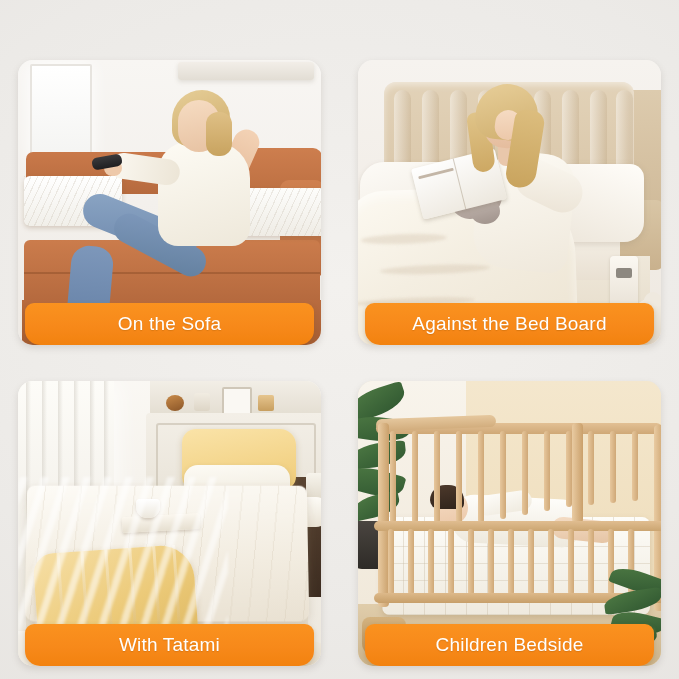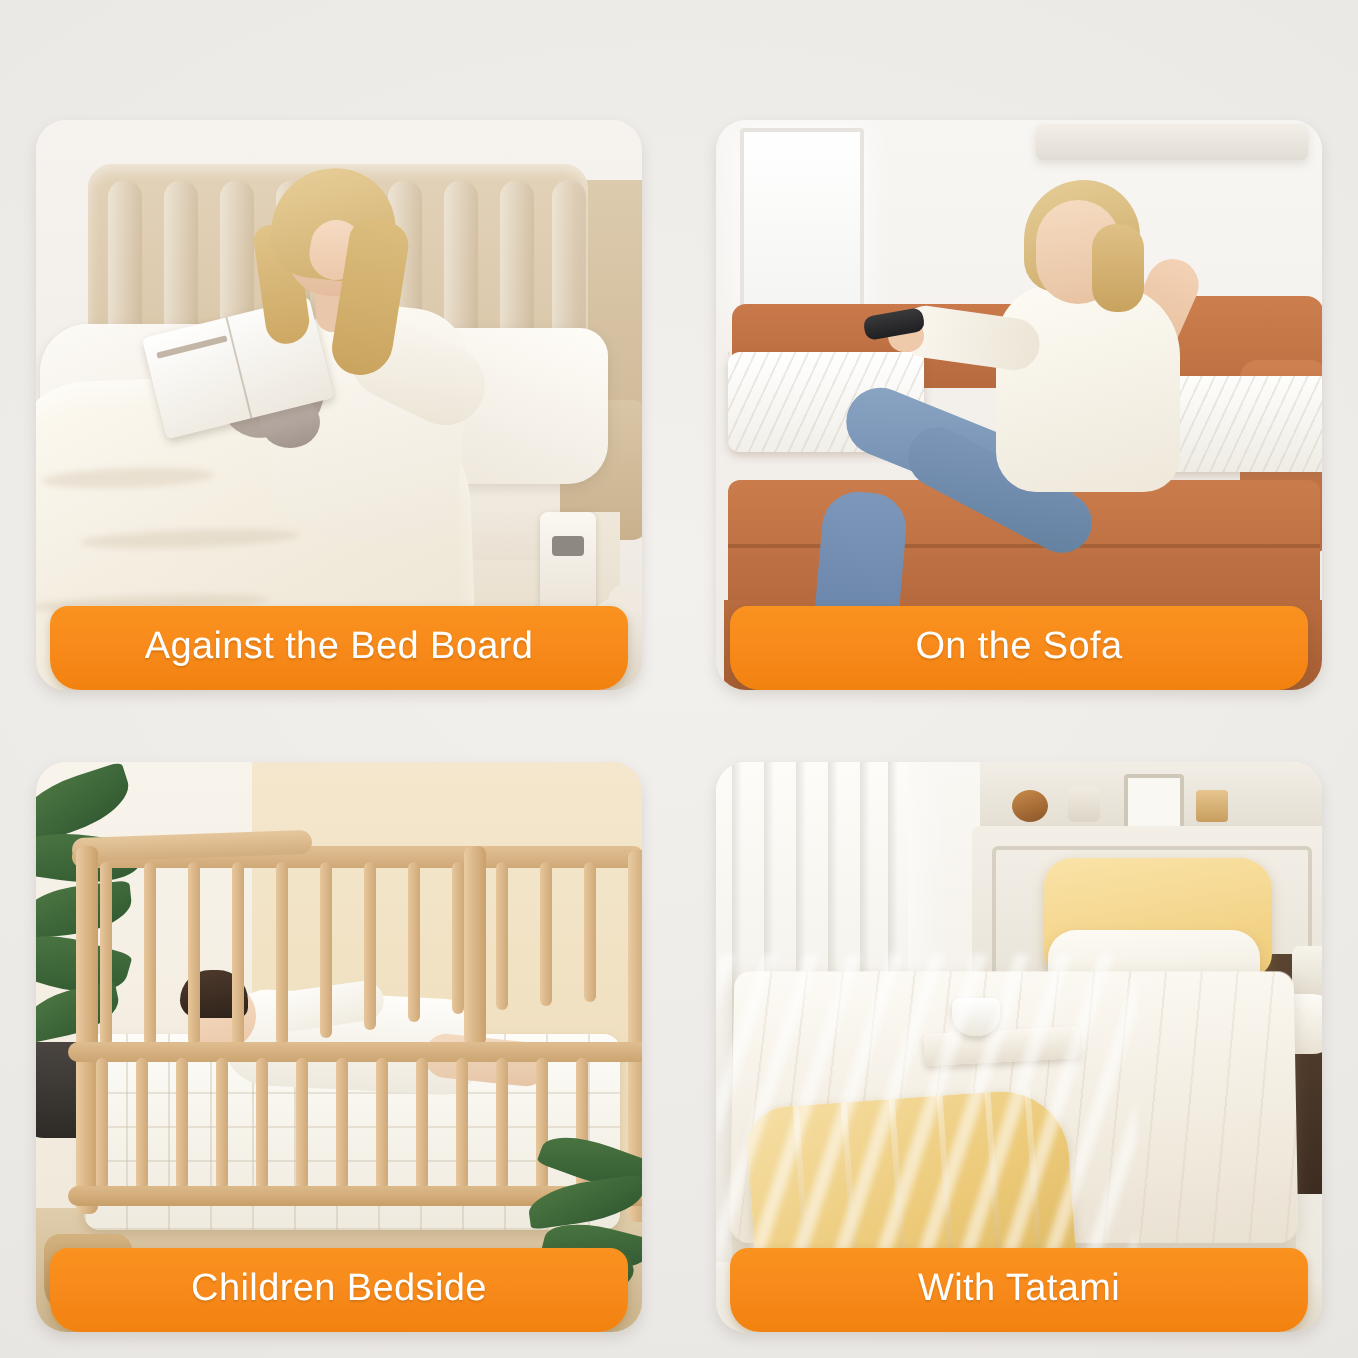--- a/index.html
+++ b/index.html
@@ -495,20 +495,54 @@
     background:linear-gradient(180deg,#efe9dd,#ded6c6);border-radius:40% 40% 8px 8px;
   }
 </style>
 </head>
 <body>
 
 <div class="page">
 
 
   <div class="grid">
+
+    <div class="card">
+      <div class="photo s2">
+        <div class="wall"></div>
+        <div class="window"></div>
+        <div class="shelf"></div>
+        <div class="sofa-back"></div>
+        <div class="sofa-backR"></div>
+        <div class="arm-right"></div>
+        <div class="seat"></div>
+        <div class="seat-line"></div>
+        <div class="skirt"></div>
+        <div class="mattressL">
+            <span class="quilt"></span>
+          </div>
+        <div class="mattressR">
+            <span class="quilt"></span>
+          </div>
+        <div class="legA"></div>
+        <div class="legC"></div>
+        <div class="legB"></div>
+        <div class="armR"></div>
+        <div class="torso"></div>
+        <div class="armL"></div>
+        <div class="hand"></div>
+        <div class="remote"></div>
+        <div class="hair2"></div>
+        <div class="head2"></div>
+        <div class="hair2b"></div>
+      </div>
+      <div class="banner">
+        <span class="banner-label">On the Sofa</span>
+      </div>
+    </div>
 
     <div class="card">
       <div class="photo s1">
         <div class="wall"></div>
         <div class="hb-side"></div>
         <div class="hb-low"></div>
         <div class="headboard">
           <div class="flute" style="left:10px"></div>
             <div class="flute" style="left:38px"></div>
           <div class="flute" style="left:66px"></div>
@@ -546,126 +580,20 @@
           </div>
         <div class="nightstand"></div>
         <div class="lamp"></div>
       </div>
       <div class="banner">
         <span class="banner-label">Against the Bed Board</span>
       </div>
     </div>
 
     <div class="card">
-      <div class="photo s2">
-        <div class="wall"></div>
-        <div class="window"></div>
-        <div class="shelf"></div>
-        <div class="sofa-back"></div>
-        <div class="sofa-backR"></div>
-        <div class="arm-right"></div>
-        <div class="seat"></div>
-        <div class="seat-line"></div>
-        <div class="skirt"></div>
-        <div class="mattressL">
-            <span class="quilt"></span>
-          </div>
-        <div class="mattressR">
-            <span class="quilt"></span>
-          </div>
-        <div class="legA"></div>
-        <div class="legC"></div>
-        <div class="legB"></div>
-        <div class="armR"></div>
-        <div class="torso"></div>
-        <div class="armL"></div>
-        <div class="hand"></div>
-        <div class="remote"></div>
-        <div class="hair2"></div>
-        <div class="head2"></div>
-        <div class="hair2b"></div>
-      </div>
-      <div class="banner">
-        <span class="banner-label">On the Sofa</span>
-      </div>
-    </div>
-
-    <div class="card">
-      <div class="photo s3">
-        <div class="wallR"></div>
-        <div class="wallL"></div>
-        <div class="floor"></div>
-
-        <div class="plantA">
-          <span class="leaf" style="left:2px;top:6px;width:58px;height:26px;transform:rotate(-18deg);"></span>
-          <span class="leaf" style="left:0px;top:34px;width:64px;height:24px;transform:rotate(8deg);"></span>
-          <span class="leaf" style="left:4px;top:60px;width:56px;height:24px;transform:rotate(-6deg);"></span>
-          <span class="leaf" style="left:-2px;top:86px;width:60px;height:26px;transform:rotate(16deg);"></span>
-          <span class="leaf" style="left:6px;top:112px;width:48px;height:22px;transform:rotate(-12deg);"></span>
-        </div>
-        <div class="pot"></div>
-
-        <div class="crib-mattress">
-          <span class="quilt3"></span>
-        </div>
-
-        <div class="baby-body"></div>
-        <div class="baby-arm"></div>
-        <div class="baby-leg"></div>
-        <div class="baby-head"></div>
-        <div class="baby-hair"></div>
-
-        <div class="rail-top"></div>
-        <div class="rail-top2"></div>
-        <div class="slat" style="left:32px;top:50px;height:92px;"></div>
-        <div class="slat" style="left:54px;top:50px;height:92px;"></div>
-        <div class="slat" style="left:76px;top:50px;height:92px;"></div>
-        <div class="slat" style="left:98px;top:50px;height:92px;"></div>
-        <div class="slat" style="left:120px;top:50px;height:92px;"></div>
-        <div class="slat" style="left:142px;top:50px;height:88px;"></div>
-        <div class="slat" style="left:164px;top:50px;height:84px;"></div>
-        <div class="slat" style="left:186px;top:50px;height:80px;"></div>
-        <div class="slat" style="left:208px;top:50px;height:76px;"></div>
-        <div class="slat" style="left:230px;top:50px;height:74px;"></div>
-        <div class="slat" style="left:252px;top:50px;height:72px;"></div>
-        <div class="slat" style="left:274px;top:50px;height:70px;"></div>
-        <div class="post" style="left:20px;top:42px;height:184px;"></div>
-        <div class="post" style="left:214px;top:42px;height:100px;"></div>
-        <div class="post" style="left:296px;top:44px;height:186px;"></div>
-
-        <div class="rail-mid"></div>
-        <div class="slat" style="left:30px;top:148px;height:66px;"></div>
-        <div class="slat" style="left:50px;top:148px;height:66px;"></div>
-        <div class="slat" style="left:70px;top:148px;height:66px;"></div>
-        <div class="slat" style="left:90px;top:148px;height:66px;"></div>
-        <div class="slat" style="left:110px;top:148px;height:66px;"></div>
-        <div class="slat" style="left:130px;top:148px;height:66px;"></div>
-        <div class="slat" style="left:150px;top:148px;height:66px;"></div>
-        <div class="slat" style="left:170px;top:148px;height:66px;"></div>
-        <div class="slat" style="left:190px;top:148px;height:66px;"></div>
-        <div class="slat" style="left:210px;top:148px;height:66px;"></div>
-        <div class="slat" style="left:230px;top:148px;height:66px;"></div>
-        <div class="slat" style="left:250px;top:148px;height:66px;"></div>
-        <div class="slat" style="left:270px;top:148px;height:66px;"></div>
-        <div class="rail-bot"></div>
-
-        <div class="plantB">
-          <span class="leaf" style="left:8px;top:4px;width:54px;height:20px;transform:rotate(20deg);"></span>
-          <span class="leaf" style="left:2px;top:24px;width:58px;height:20px;transform:rotate(-8deg);"></span>
-          <span class="leaf" style="left:10px;top:46px;width:52px;height:20px;transform:rotate(14deg);"></span>
-          <span class="leaf" style="left:0px;top:66px;width:56px;height:20px;transform:rotate(-14deg);"></span>
-        </div>
-        <div class="basket"></div>
-      </div>
-      <div class="banner">
-        <span class="banner-label">Children Bedside</span>
-      </div>
-    </div>
-
-    <div class="card">
       <div class="photo s4">
         <div class="wall"></div>
         <div class="trees"></div>
         <div class="curtain">
           <i style="left:8px"></i>
             <i style="left:24px"></i>
             <i style="left:40px"></i>
           <i style="left:56px"></i>
             <i style="left:72px"></i>
             <i style="left:86px"></i>
@@ -696,14 +624,86 @@
             <i style="left:140px"></i>
         </div>
         <div class="sunlight"></div>
         <div class="rug"></div>
       </div>
       <div class="banner">
         <span class="banner-label">With Tatami</span>
       </div>
     </div>
 
+    <div class="card">
+      <div class="photo s3">
+        <div class="wallR"></div>
+        <div class="wallL"></div>
+        <div class="floor"></div>
+
+        <div class="plantA">
+          <span class="leaf" style="left:2px;top:6px;width:58px;height:26px;transform:rotate(-18deg);"></span>
+          <span class="leaf" style="left:0px;top:34px;width:64px;height:24px;transform:rotate(8deg);"></span>
+          <span class="leaf" style="left:4px;top:60px;width:56px;height:24px;transform:rotate(-6deg);"></span>
+          <span class="leaf" style="left:-2px;top:86px;width:60px;height:26px;transform:rotate(16deg);"></span>
+          <span class="leaf" style="left:6px;top:112px;width:48px;height:22px;transform:rotate(-12deg);"></span>
+        </div>
+        <div class="pot"></div>
+
+        <div class="crib-mattress">
+          <span class="quilt3"></span>
+        </div>
+
+        <div class="baby-body"></div>
+        <div class="baby-arm"></div>
+        <div class="baby-leg"></div>
+        <div class="baby-head"></div>
+        <div class="baby-hair"></div>
+
+        <div class="rail-top"></div>
+        <div class="rail-top2"></div>
+        <div class="slat" style="left:32px;top:50px;height:92px;"></div>
+        <div class="slat" style="left:54px;top:50px;height:92px;"></div>
+        <div class="slat" style="left:76px;top:50px;height:92px;"></div>
+        <div class="slat" style="left:98px;top:50px;height:92px;"></div>
+        <div class="slat" style="left:120px;top:50px;height:92px;"></div>
+        <div class="slat" style="left:142px;top:50px;height:88px;"></div>
+        <div class="slat" style="left:164px;top:50px;height:84px;"></div>
+        <div class="slat" style="left:186px;top:50px;height:80px;"></div>
+        <div class="slat" style="left:208px;top:50px;height:76px;"></div>
+        <div class="slat" style="left:230px;top:50px;height:74px;"></div>
+        <div class="slat" style="left:252px;top:50px;height:72px;"></div>
+        <div class="slat" style="left:274px;top:50px;height:70px;"></div>
+        <div class="post" style="left:20px;top:42px;height:184px;"></div>
+        <div class="post" style="left:214px;top:42px;height:100px;"></div>
+        <div class="post" style="left:296px;top:44px;height:186px;"></div>
+
+        <div class="rail-mid"></div>
+        <div class="slat" style="left:30px;top:148px;height:66px;"></div>
+        <div class="slat" style="left:50px;top:148px;height:66px;"></div>
+        <div class="slat" style="left:70px;top:148px;height:66px;"></div>
+        <div class="slat" style="left:90px;top:148px;height:66px;"></div>
+        <div class="slat" style="left:110px;top:148px;height:66px;"></div>
+        <div class="slat" style="left:130px;top:148px;height:66px;"></div>
+        <div class="slat" style="left:150px;top:148px;height:66px;"></div>
+        <div class="slat" style="left:170px;top:148px;height:66px;"></div>
+        <div class="slat" style="left:190px;top:148px;height:66px;"></div>
+        <div class="slat" style="left:210px;top:148px;height:66px;"></div>
+        <div class="slat" style="left:230px;top:148px;height:66px;"></div>
+        <div class="slat" style="left:250px;top:148px;height:66px;"></div>
+        <div class="slat" style="left:270px;top:148px;height:66px;"></div>
+        <div class="rail-bot"></div>
+
+        <div class="plantB">
+          <span class="leaf" style="left:8px;top:4px;width:54px;height:20px;transform:rotate(20deg);"></span>
+          <span class="leaf" style="left:2px;top:24px;width:58px;height:20px;transform:rotate(-8deg);"></span>
+          <span class="leaf" style="left:10px;top:46px;width:52px;height:20px;transform:rotate(14deg);"></span>
+          <span class="leaf" style="left:0px;top:66px;width:56px;height:20px;transform:rotate(-14deg);"></span>
+        </div>
+        <div class="basket"></div>
+      </div>
+      <div class="banner">
+        <span class="banner-label">Children Bedside</span>
+      </div>
+    </div>
+
   </div>
 </div>
 
 </body></html>

